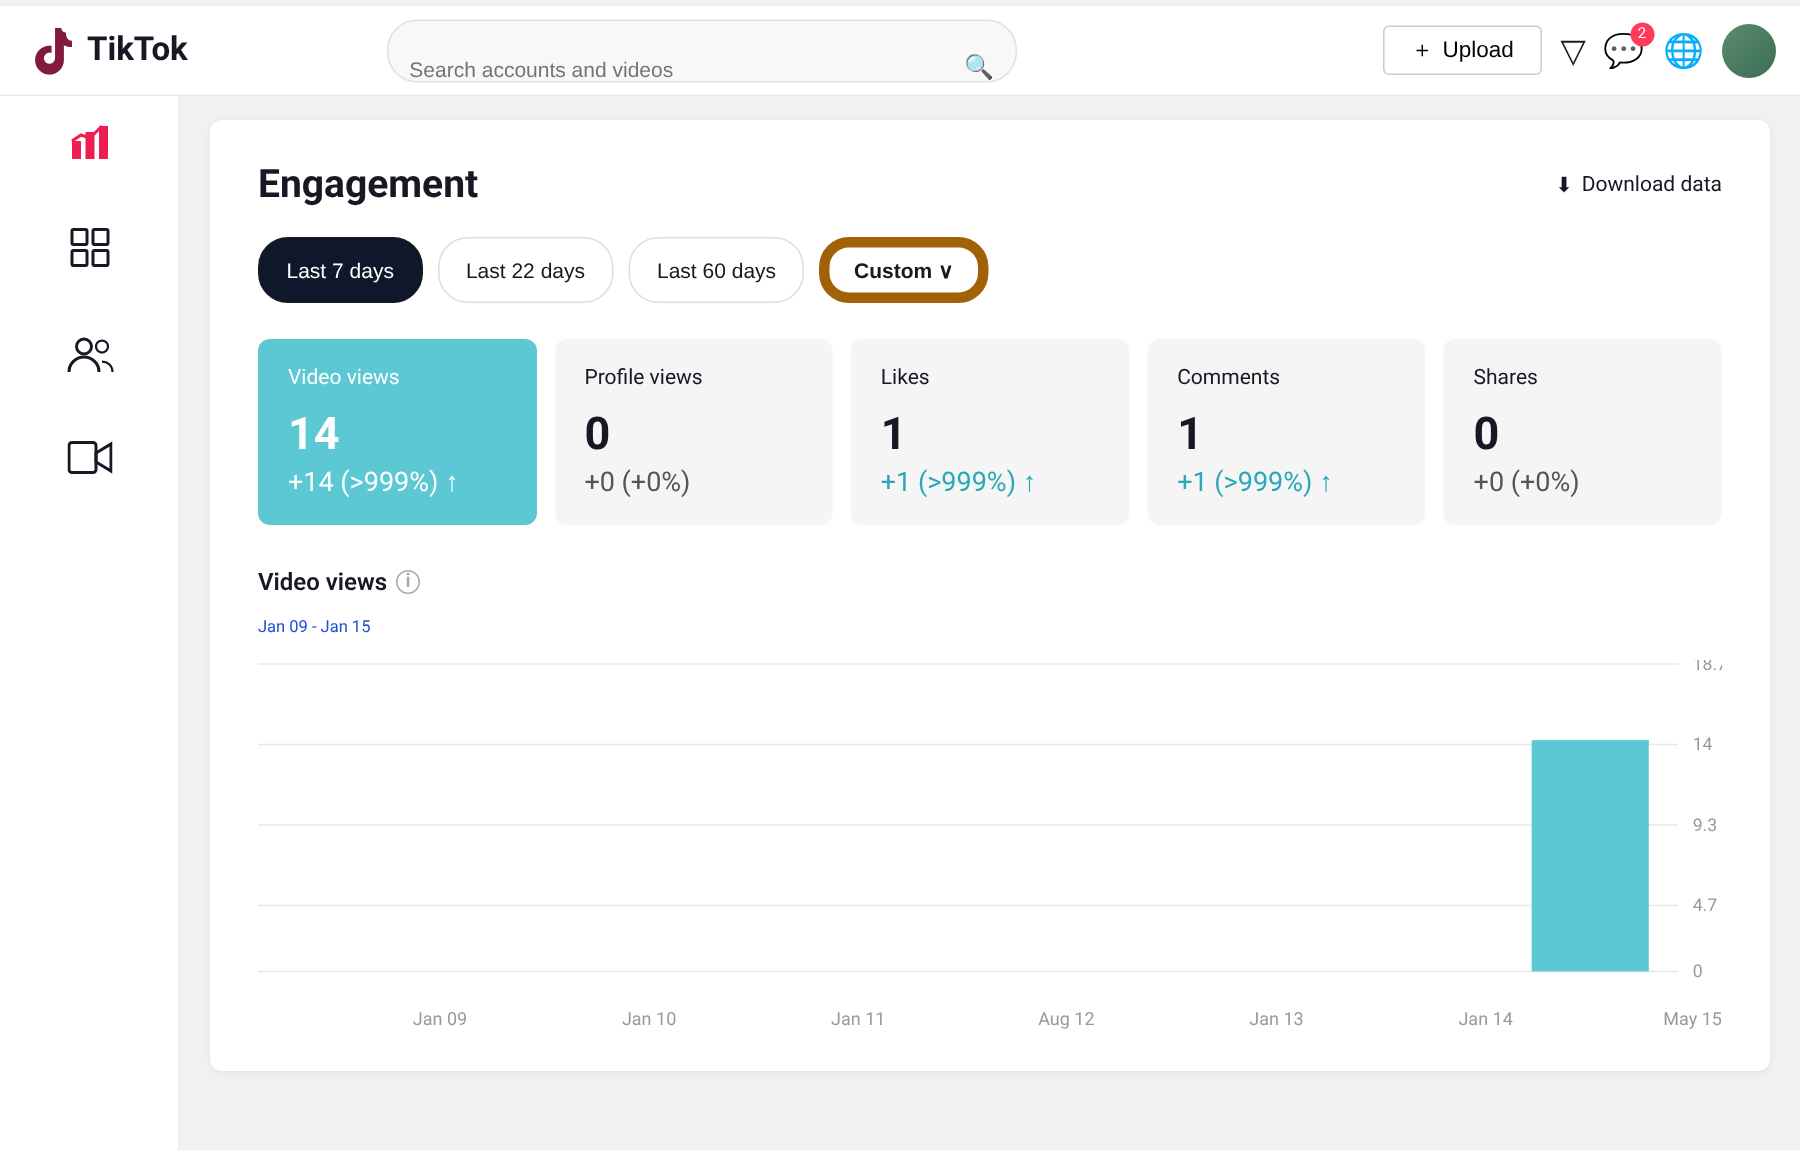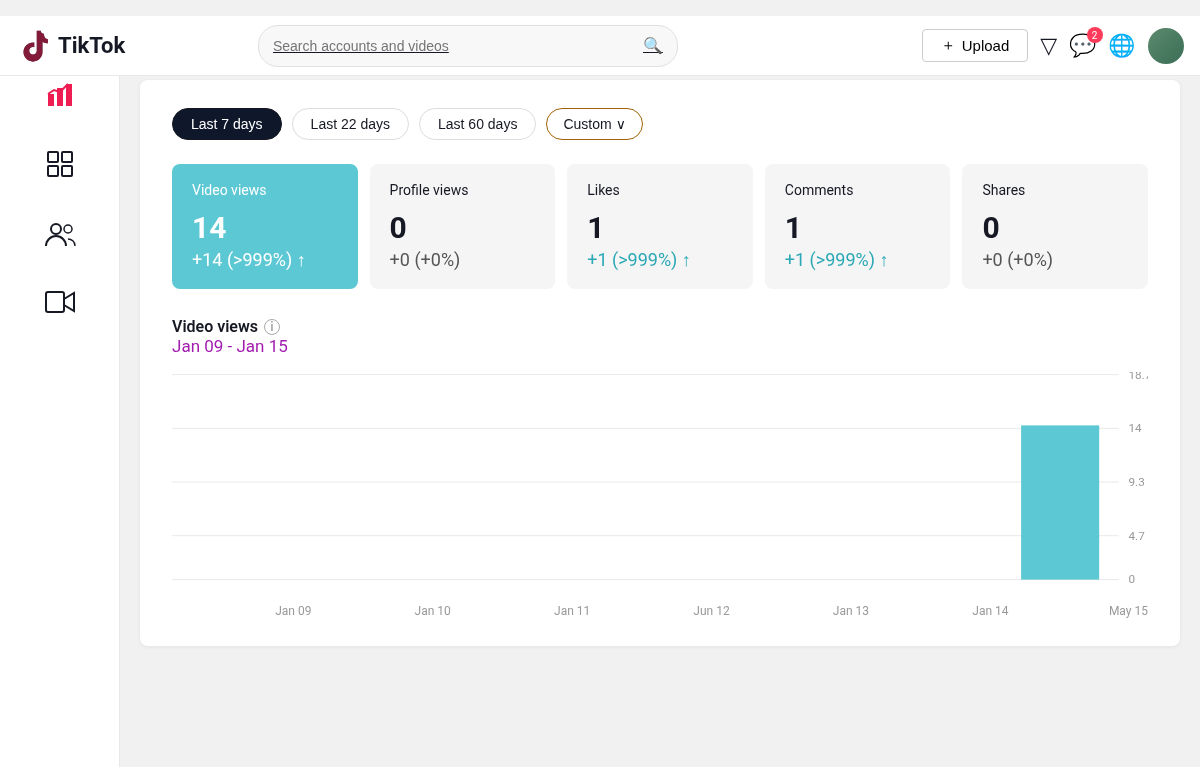--- a/index.html
+++ b/index.html
@@ -2,29 +2,29 @@
 <html><head>
   <meta charset="utf-8">
   <style>
     * { box-sizing: border-box; margin: 0; padding: 0; }
     body { font-family: -apple-system, BlinkMacSystemFont, 'Segoe UI', Roboto, sans-serif; background: #f1f1f1; color: #161823; }
 
     
     .header {
       display: flex; align-items: center; background: #fff;
       height: 60px; padding: 0 16px; border-bottom: 1px solid #e8e8e8;
-      position: fixed; top: 16px; left: 0; right: 0; z-index: 100;
+      position: fixed; top: 4px; left: 0; right: 0; z-index: 100;
     }
     .logo { display: flex; align-items: center; gap: 8px; font-size: 22px; font-weight: 700; min-width: 120px; }
     .logo-icon { width: 34px; height: 34px; }
     .search-bar {
       flex: 1; max-width: 420px; margin: 0 auto;
-      display: flex; align-items: center;
+      display: flex; align-items: flex-end;
       border: 1px solid #e0e0e0; border-radius: 20px;
-      padding: 0 14px; height: 42px; background: #f8f8f8; text-decoration: underline;
+      padding: 0 14px; height: 42px; background: #f8f8f8;
     }
     .search-bar input {
       border: none; background: transparent; outline: none;
       flex: 1; font-size: 14px; color: #999;
     }
     .search-icon { color: #aaa; font-size: 16px; }
     .header-right { display: flex; align-items: center; gap: 12px; margin-left: auto; }
     .upload-btn {
       display: flex; align-items: center; gap: 6px;
       border: 1px solid #ccc; border-radius: 4px;
@@ -63,41 +63,41 @@
 
     
     .date-filters { display: flex; gap: 10px; margin-bottom: 24px; }
     .date-btn {
       padding: 7px 18px; border-radius: 20px; border: 1px solid #ddd;
       font-size: 14px; cursor: pointer; background: #fff; color: #161823;
     }
     .date-btn.active { background: #0f172a; color: #fff; border-color: #161823; }
     .custom-btn {
       display: flex; align-items: center; gap: 4px;
-      padding: 7px 16px; border-radius: 20px; border: 1px solid #a16207;
-      font-size: 14px; cursor: pointer; background: #fff; color: #161823;
+      padding: 7px 16px; border-radius: 20px; border: 7px solid #a16207;
+      font-size: 14px; cursor: pointer; background: #fff; color: #161823; font-weight: bold;
     }
 
     
     .stats-row { display: flex; gap: 12px; margin-bottom: 28px; }
     .stat-card {
       flex: 1; border-radius: 8px; padding: 18px 20px;
       background: #f5f5f5; min-width: 0;
     }
     .stat-card.active { background: #5bc8d4; color: #fff; }
     .stat-label { font-size: 14px; margin-bottom: 12px; }
     .stat-value { font-size: 30px; font-weight: 700; margin-bottom: 4px; }
     .stat-change { font-size: 18px; color: #555; }
     .stat-card.active .stat-change { color: #fff; }
     .stat-change.positive { color: #2ba8b5; }
 
     
     .chart-section { margin-top: 8px; }
     .chart-title { font-size: 16px; font-weight: 600; display: flex; align-items: center; gap: 6px; }
-    .chart-date-range { font-size: 17px; color: #a21caf; margin-top: 0; margin-bottom: 16px; }
+    .chart-date-range { font-size: 11px; color: #1d4ed8; margin-top: 14px; margin-bottom: 16px; }
 
     
     .x-labels { display: flex; justify-content: space-between; padding: 8px 0 0; }
     .x-label { font-size: 12px; color: #999; text-align: right; flex: 1; }
   </style>
 </head>
 <body>
 
 <header class="header">
   <div class="logo">
@@ -165,20 +165,27 @@
         <rect x="1" y="2" width="18" height="20" rx="2" stroke="#161823" stroke-width="2" fill="none"></rect>
         <path d="M19 9l10-6v18l-10-6V9z" stroke="#161823" stroke-width="2" fill="none"></path>
       </svg>
     </span>
   </div>
 </aside>
 
 <main class="main">
   <div class="content-card">
 
+    <div class="engagement-header">
+      <h1 class="engagement-title">Engagement</h1>
+      <a class="download-btn">
+        <span>⬇</span>
+        <span>Download data</span>
+      </a>
+    </div>
 
     <div class="date-filters">
       <button class="date-btn active">Last 7 days</button>
       <button class="date-btn">Last 22 days</button>
       <button class="date-btn">Last 60 days</button>
       <button class="custom-btn">
         <span>Custom</span>
         <span>∨</span>
       </button>
     </div>
@@ -241,21 +248,21 @@
             <text x="980" y="114" font-size="12" fill="#999" text-anchor="start">9.3</text>
             <text x="980" y="169" font-size="12" fill="#999" text-anchor="start">4.7</text>
             <text x="980" y="214" font-size="12" fill="#999" text-anchor="start">0</text>
           </svg>
 
           
           <div class="x-labels">
             <span class="x-label">Jan 09</span>
             <span class="x-label">Jan 10</span>
             <span class="x-label">Jan 11</span>
-            <span class="x-label">Jun 12</span>
+            <span class="x-label">Aug 12</span>
             <span class="x-label">Jan 13</span>
             <span class="x-label">Jan 14</span>
             <span class="x-label">May 15</span>
           </div>
         </div>
       </div>
     </div>
 
   </div>
 </main>

